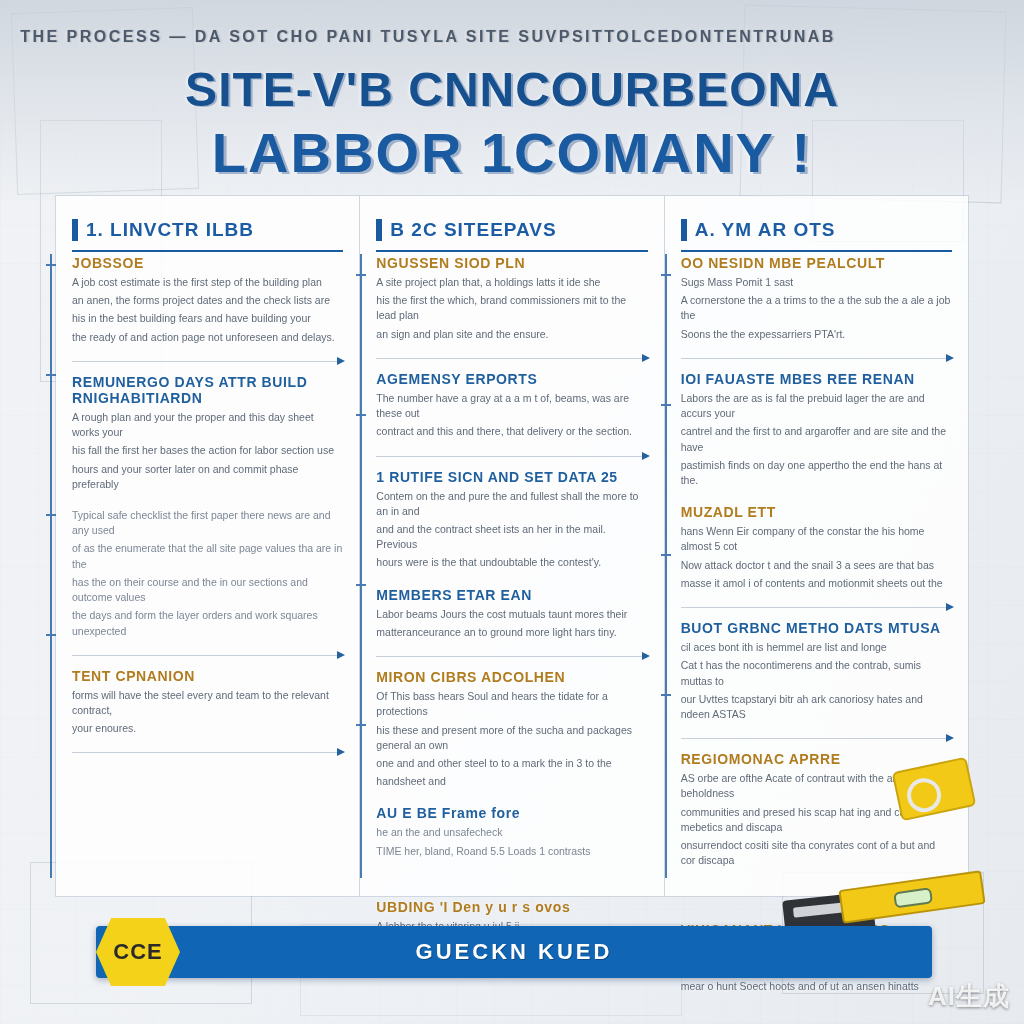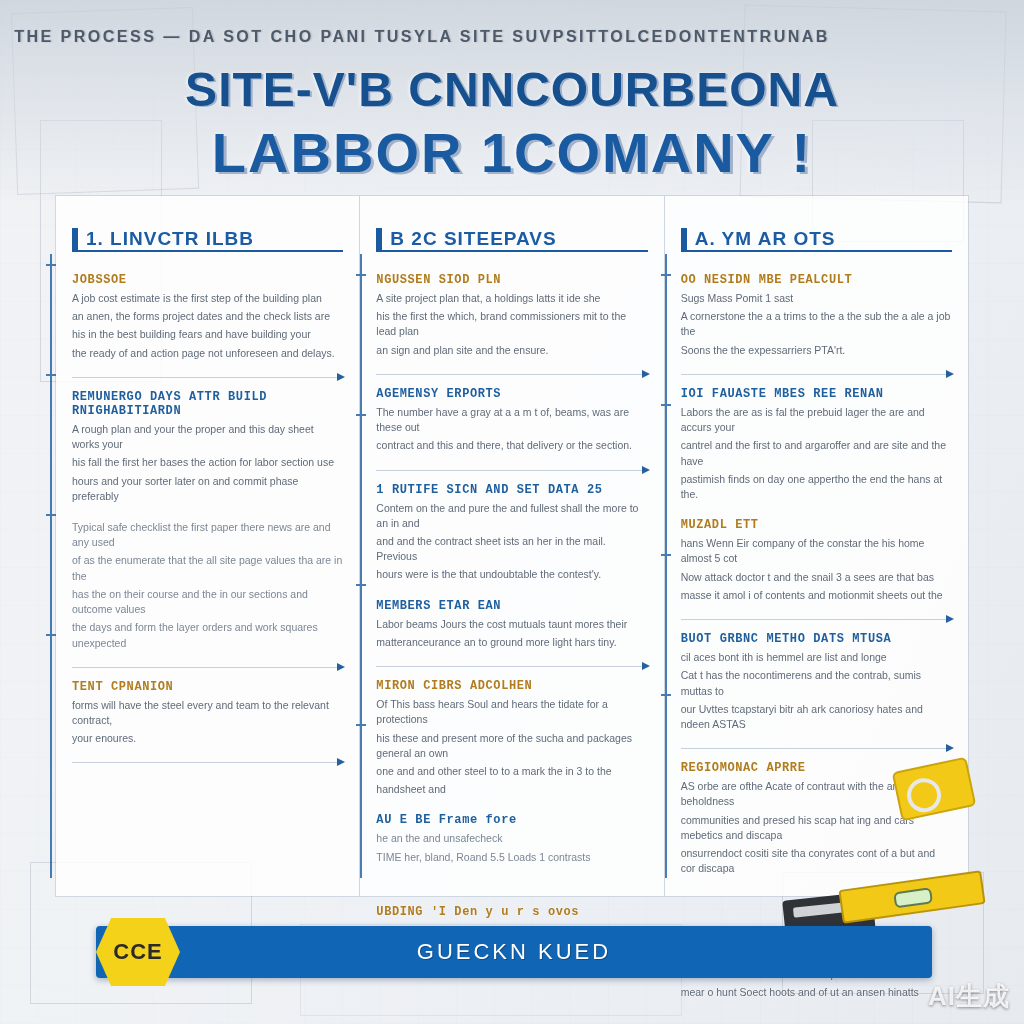--- a/index.html
+++ b/index.html
@@ -27,21 +27,21 @@
   .bp.e{left:30px;bottom:20px;width:220px;height:140px;}
   .bp.f{right:40px;bottom:30px;width:200px;height:120px;}
   .bp.g{left:300px;bottom:8px;width:380px;height:90px;opacity:.5;}
 
   
   .header{
     position:absolute;left:0;top:0;width:1024px;height:200px;
     background:linear-gradient(180deg, rgba(198,206,216,.75) 0%, rgba(214,220,228,.55) 55%, rgba(226,231,238,.15) 100%);
   }
   .kicker{
-    position:absolute;left:0;top:28px;width:844px;text-align:center;
+    position:absolute;left:6px;top:28px;width:844px;text-align:center;
     font-size:16px;letter-spacing:2.5px;color:#4d5a6b;font-weight:700;
     text-shadow:0 0 4px rgba(255,255,255,.7), 1px 0 2px rgba(90,100,115,.55);
     white-space:nowrap;overflow:hidden;
   }
   .title1{
     position:absolute;left:0;top:62px;width:1024px;text-align:center;
     font-size:48px;font-weight:800;color:#17508f;letter-spacing:1px;
     text-shadow:2px 1px 0 rgba(40,80,140,.35), -2px 0 3px rgba(255,255,255,.5);
   }
   .title2{
@@ -54,34 +54,34 @@
   .card{
     position:absolute;left:56px;top:196px;width:912px;height:700px;
     background:rgba(255,255,255,.84);
     box-shadow:0 0 0 1px rgba(150,165,185,.35);
   }
   .cols{position:absolute;inset:0;display:flex;}
   .col{position:relative;flex:1;padding:14px 16px 0 16px;box-sizing:border-box;}
   .col + .col{border-left:1px solid rgba(120,140,170,.35);}
 
   .colhead{
-    display:flex;align-items:flex-end;gap:8px;height:40px;
-    border-bottom:2px solid #1a5aa0;margin-bottom:21px;
+    display:flex;align-items:center;gap:8px;height:40px;
+    border-bottom:2px solid #1a5aa0;margin-bottom:3px;
   }
   .colhead .bar{width:6px;height:22px;background:#1a5aa0;}
   .colhead .txt{
     font-size:19px;font-weight:800;color:#1b5ca4;letter-spacing:1px;
     text-shadow:1px 0 0 rgba(255,255,255,.6);
     white-space:nowrap;overflow:hidden;text-overflow:clip;
   }
 
   .blk{margin:0 0 16px 0;position:relative;}
   .blk .h{
-    font-size:12px;font-weight:800;letter-spacing:.6px;color:#b07c1e;
-    margin-bottom:4px;text-shadow:0 0 3px rgba(255,255,255,.8);font-family:Liberation Mono, monospace;
+    font-size:14px;font-weight:800;letter-spacing:.6px;color:#b07c1e;
+    margin-bottom:4px;text-shadow:0 0 3px rgba(255,255,255,.8);
   }
   .blk .h.blue{color:#1f5f9e;}
   .blk p{
     margin:0 0 3px 0;font-size:10.5px;line-height:1.45;color:#5f6a78;
     text-shadow:0 0 3px rgba(255,255,255,.9);
   }
   .blk p.faint{color:#7b8694;}
   .rule{height:1px;background:rgba(120,140,170,.4);margin:10px 0 12px 0;position:relative;}
   .rule:after{
     content:"";position:absolute;right:-2px;top:-4px;
@@ -94,21 +94,21 @@
   .tick{position:absolute;left:-4px;width:10px;height:2px;background:#2a66a6;}
 
   
   .footer{
     position:absolute;left:96px;bottom:46px;width:836px;height:52px;
     background:#1165b5;border-radius:4px;
     display:flex;align-items:center;justify-content:center;
     box-shadow:0 2px 6px rgba(20,50,90,.35);
   }
   .footer .txt{
-    color:#fff;font-size:22px;font-weight:400;letter-spacing:3px;
+    color:#fff;font-size:22px;font-weight:700;letter-spacing:3px;
     text-shadow:1px 1px 0 rgba(0,0,0,.25);
   }
   .hex{
     position:absolute;left:96px;bottom:38px;width:84px;height:68px;
     background:#f5d21a;
     clip-path:polygon(18% 0%,82% 0%,100% 50%,82% 100%,18% 100%,0% 50%);
     display:flex;align-items:center;justify-content:center;
     box-shadow:0 2px 6px rgba(90,80,10,.35);
   }
   .hex .txt{font-size:22px;font-weight:800;color:#2a2a2a;letter-spacing:1px;}

